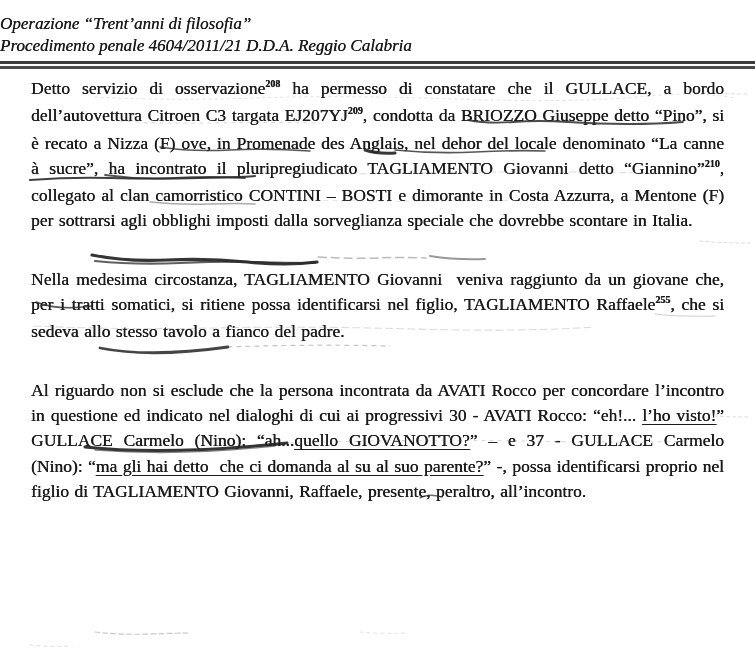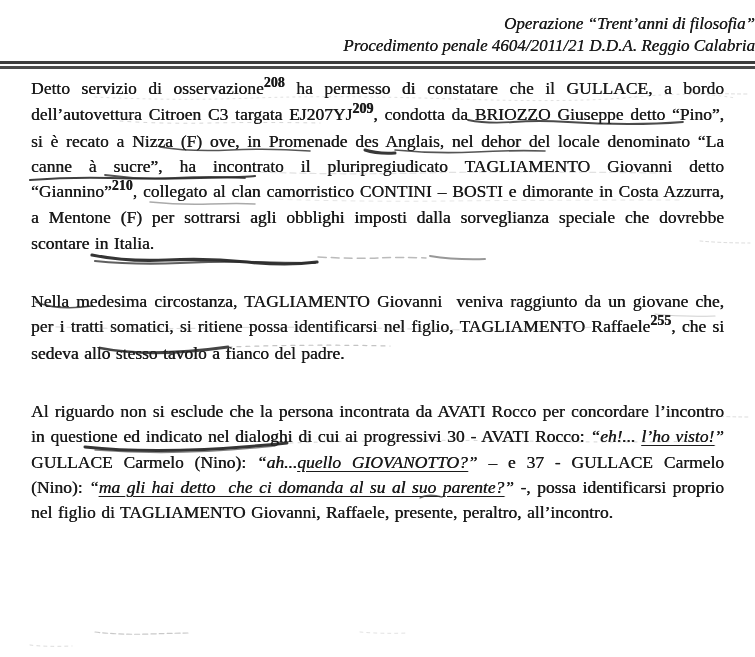--- a/index.html
+++ b/index.html
@@ -7,21 +7,21 @@
     position:relative;
     width:755px;height:657px;
     margin:0 auto;
     background:#ffffff;
     overflow:hidden;
     font-family:"Liberation Serif", serif;
     color:#1b1b1b;
   }
   .header{
     padding-top:13px;
-    text-align:right;
+    text-align:left;
     font-style:italic;
     font-size:17px;
     line-height:22px;
     text-shadow:0.3px 0 0 #1b1b1b;
   }
   .rule{
     margin-top:4px;
     height:2px;
     background:#fdfdfd;
     border-top:3px solid #3d3d3d;
@@ -31,27 +31,27 @@
     padding:7px 31px 0 31px;
     font-size:17.5px;
     line-height:25.3px;
     text-align:justify;
     text-shadow:0.35px 0 0 #1b1b1b;
     word-spacing:0.06em;
   }
   .para{margin:0 0 33px 0;}
   .para:last-child{margin-bottom:0;}
   .sup{
-    font-size:14px;
+    font-size:10px;
     font-weight:700;
     position:relative;
     top:-7px;
     letter-spacing:0;
   }
-  .it{font-style:italic;}
+  .it{}
   .ul{text-decoration:underline;text-underline-offset:2.5px;}
   svg.marks{
     position:absolute;inset:0;
     width:755px;height:657px;
     pointer-events:none;
   }
   svg.marks path{fill:none;stroke-linecap:round;}
 </style>
 </head>
 <body>

